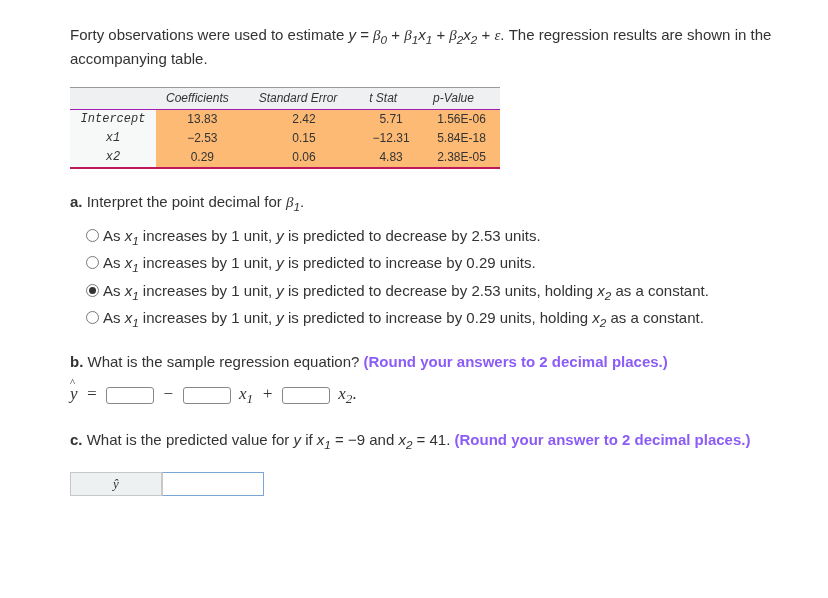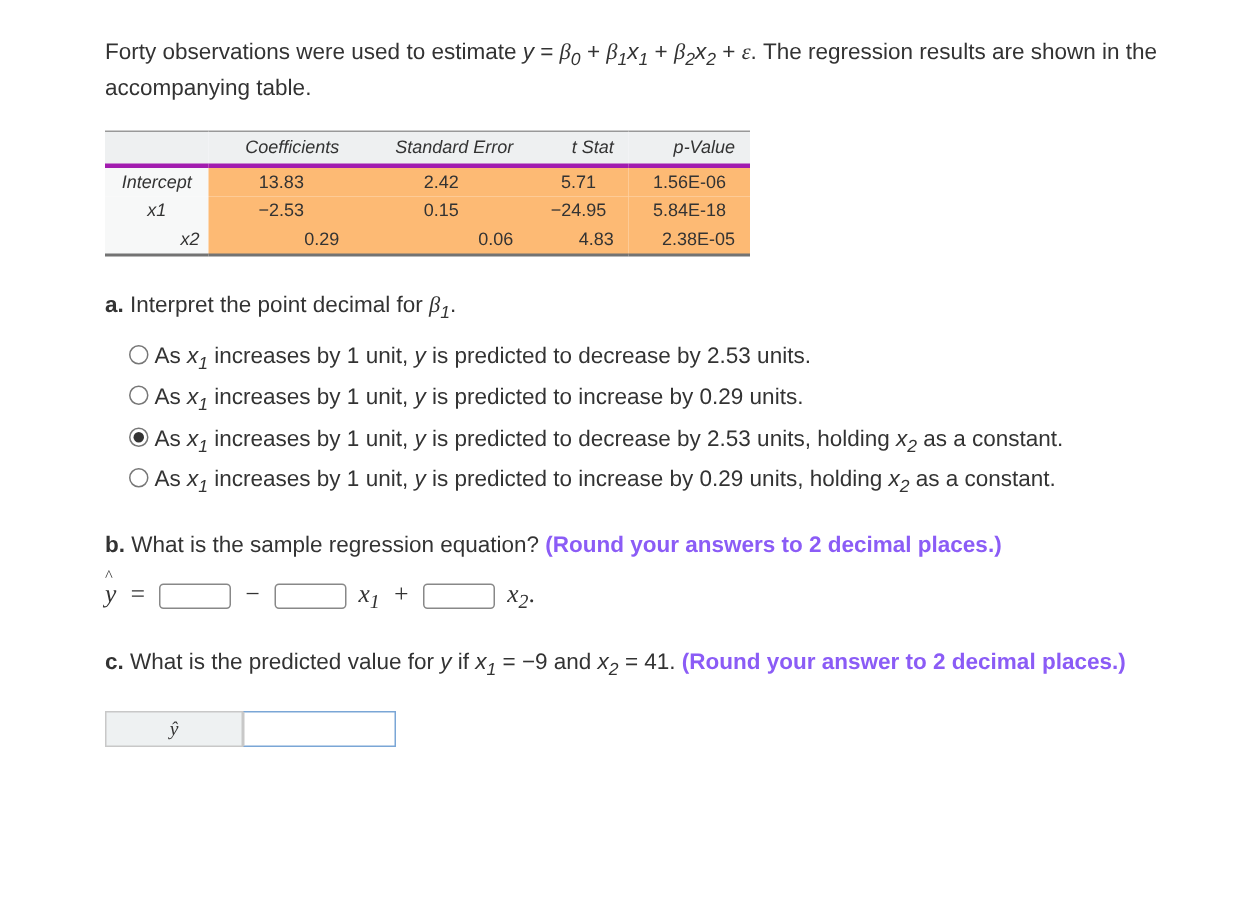--- a/index.html
+++ b/index.html
@@ -20,32 +20,32 @@
     border-collapse: collapse;
     font-size: 12px;
     margin-bottom: 22px;
     width: 430px;
   }
   table.reg th {
     font-style: italic;
     font-weight: normal;
     background: #eef0f1;
     border-top: 1px solid #999;
-    border-bottom: 3px solid #a21caf;
+    border-bottom: 1px solid #a21caf;
     padding: 2px 10px;
-    text-align: right;
+    text-align: left;
   }
   table.reg td {
     padding: 1px 10px;
     text-align: center;
     background: #fdba74;
   }
   table.reg td:first-child { text-align: center; font-style: italic; background:#f7f8f8;}
-  table.reg .rowlabel { font-style: italic; text-align: left; padding-left:6px; padding-right:6px;}
-  table.reg tr:last-child td { border-bottom: 2px solid #737373; text-align: right; }
+  table.reg .rowlabel { font-style: italic; text-align: left; padding-left:6px; padding-right:6px;font-family:Liberation Mono, monospace;}
+  table.reg tr:last-child td { border-bottom: 2px solid #be185d; }
   .question-label { font-weight: bold; }
   .options { margin: 10px 0 20px 0; }
   .option-row { margin: 3px 16px; display: flex; align-items: baseline;}
   .radio {
     display:inline-block;
     width:11px; height:11px;
     border:1px solid #777;
     border-radius:50%;
     margin-right:4px;
     position: relative;
@@ -133,21 +133,21 @@
     <td class="rowlabel">Intercept</td>
     <td>13.83</td>
     <td>2.42</td>
     <td>5.71</td>
     <td>1.56E-06</td>
   </tr>
   <tr>
     <td class="rowlabel">x1</td>
     <td>−2.53</td>
     <td>0.15</td>
-    <td>−24.95</td>
+    <td>−12.31</td>
     <td>5.84E-18</td>
   </tr>
   <tr>
     <td class="rowlabel">x2</td>
     <td>0.29</td>
     <td>0.06</td>
     <td>4.83</td>
     <td>2.38E-05</td>
   </tr>
 </tbody>

